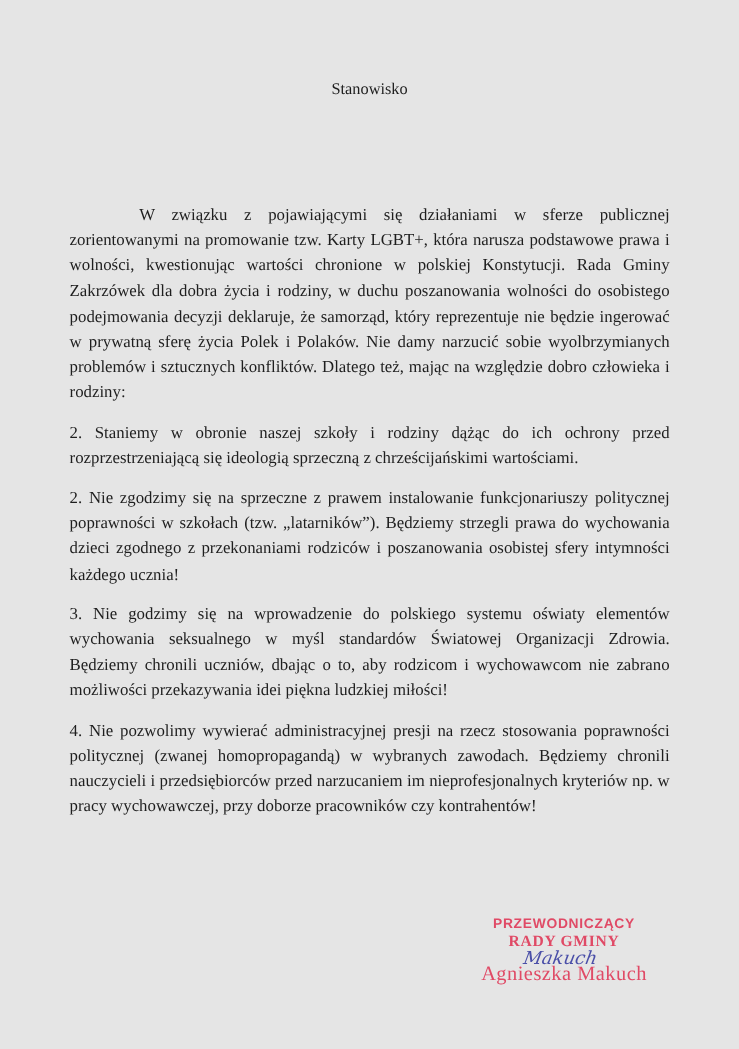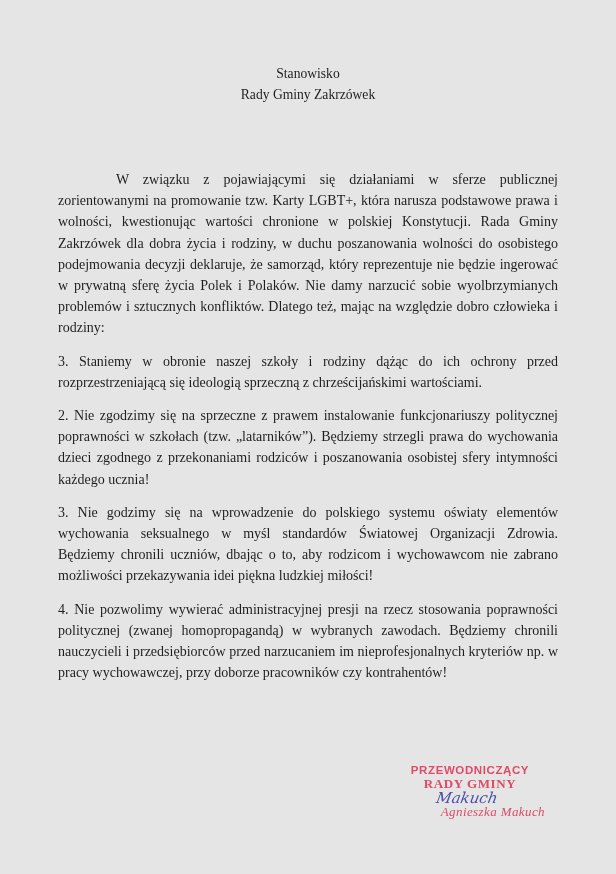--- a/index.html
+++ b/index.html
@@ -11,34 +11,33 @@
   .page { position: absolute; left: 0; top: 0; width: 616px; height: 874px; background: #e5e5e5; }
   .header { position: absolute; top: 63px; left: 0; width: 616px; text-align: center; font-size: 13.6px; line-height: 21px; }
   .header div { white-space: nowrap; }
   .body { position: absolute; left: 58px; width: 500px; top: 169px; font-size: 14px; line-height: 21.2px; }
   .para { text-align: justify; margin: 0 0 12px 0; }
   .para.indent { text-indent: 58px; }
   .stamp { position: absolute; left: 395px; top: 764px; width: 150px; text-align: center; }
   .stamp-title { color: #e04a66; font-family: Liberation Sans, sans-serif; font-weight: bold; font-size: 11.5px; letter-spacing: 0.6px; line-height: 13px; }
   .stamp-sub { color: #e04a66; font-family: "Liberation Serif", serif; font-weight: bold; font-size: 13px; letter-spacing: 0.6px; line-height: 13px; }
   .signature { color: #4a4fa8; font-family: "DejaVu Serif", serif; font-style: italic; font-size: 15px; line-height: 16px; margin-left: -6px; transform: skewX(-10deg); }
-  .stamp-name { color: #e04a66; font-family: "Liberation Serif", serif; font-style: italic; font-size: 13px; letter-spacing: 0.4px; line-height: 12px; text-align: right; }
+  .stamp-name { color: #e04a66; font-family: "Liberation Serif", serif; font-size: 17px; letter-spacing: 0.4px; line-height: 12px; }
 </style>
 </head>
 <body>
 
 <div class="page">
   <div class="header">
     <div>Stanowisko</div>
-    <div>Rady Gminy Zakrzówek</div>
   </div>
 
   <div class="body">
     <p class="para indent">W związku z pojawiającymi się działaniami w sferze publicznej zorientowanymi na promowanie tzw. Karty LGBT+, która narusza podstawowe prawa i wolności, kwestionując wartości chronione w polskiej Konstytucji. Rada Gminy Zakrzówek dla dobra życia i rodziny, w duchu poszanowania wolności do osobistego podejmowania decyzji deklaruje, że samorząd, który reprezentuje nie będzie ingerować w prywatną sferę życia Polek i Polaków. Nie damy narzucić sobie wyolbrzymianych problemów i sztucznych konfliktów. Dlatego też, mając na względzie dobro człowieka i rodziny:</p>
-    <p class="para">3. Staniemy w obronie naszej szkoły i rodziny dążąc do ich ochrony przed rozprzestrzeniającą się ideologią sprzeczną z chrześcijańskimi wartościami.</p>
+    <p class="para">2. Staniemy w obronie naszej szkoły i rodziny dążąc do ich ochrony przed rozprzestrzeniającą się ideologią sprzeczną z chrześcijańskimi wartościami.</p>
     <p class="para">2. Nie zgodzimy się na sprzeczne z prawem instalowanie funkcjonariuszy politycznej poprawności w szkołach (tzw. „latarników”). Będziemy strzegli prawa do wychowania dzieci zgodnego z przekonaniami rodziców i poszanowania osobistej sfery intymności każdego ucznia!</p>
     <p class="para">3. Nie godzimy się na wprowadzenie do polskiego systemu oświaty elementów wychowania seksualnego w myśl standardów Światowej Organizacji Zdrowia. Będziemy chronili uczniów, dbając o to, aby rodzicom i wychowawcom nie zabrano możliwości przekazywania idei piękna ludzkiej miłości!</p>
     <p class="para">4. Nie pozwolimy wywierać administracyjnej presji na rzecz stosowania poprawności politycznej (zwanej homopropagandą) w wybranych zawodach. Będziemy chronili nauczycieli i przedsiębiorców przed narzucaniem im nieprofesjonalnych kryteriów np. w pracy wychowawczej, przy doborze pracowników czy kontrahentów!</p>
   </div>
 
   <div class="stamp">
     <div class="stamp-title">PRZEWODNICZĄCY</div>
     <div class="stamp-sub">RADY GMINY</div>
     <div class="signature">Makuch</div>
     <div class="stamp-name">Agnieszka Makuch</div>

